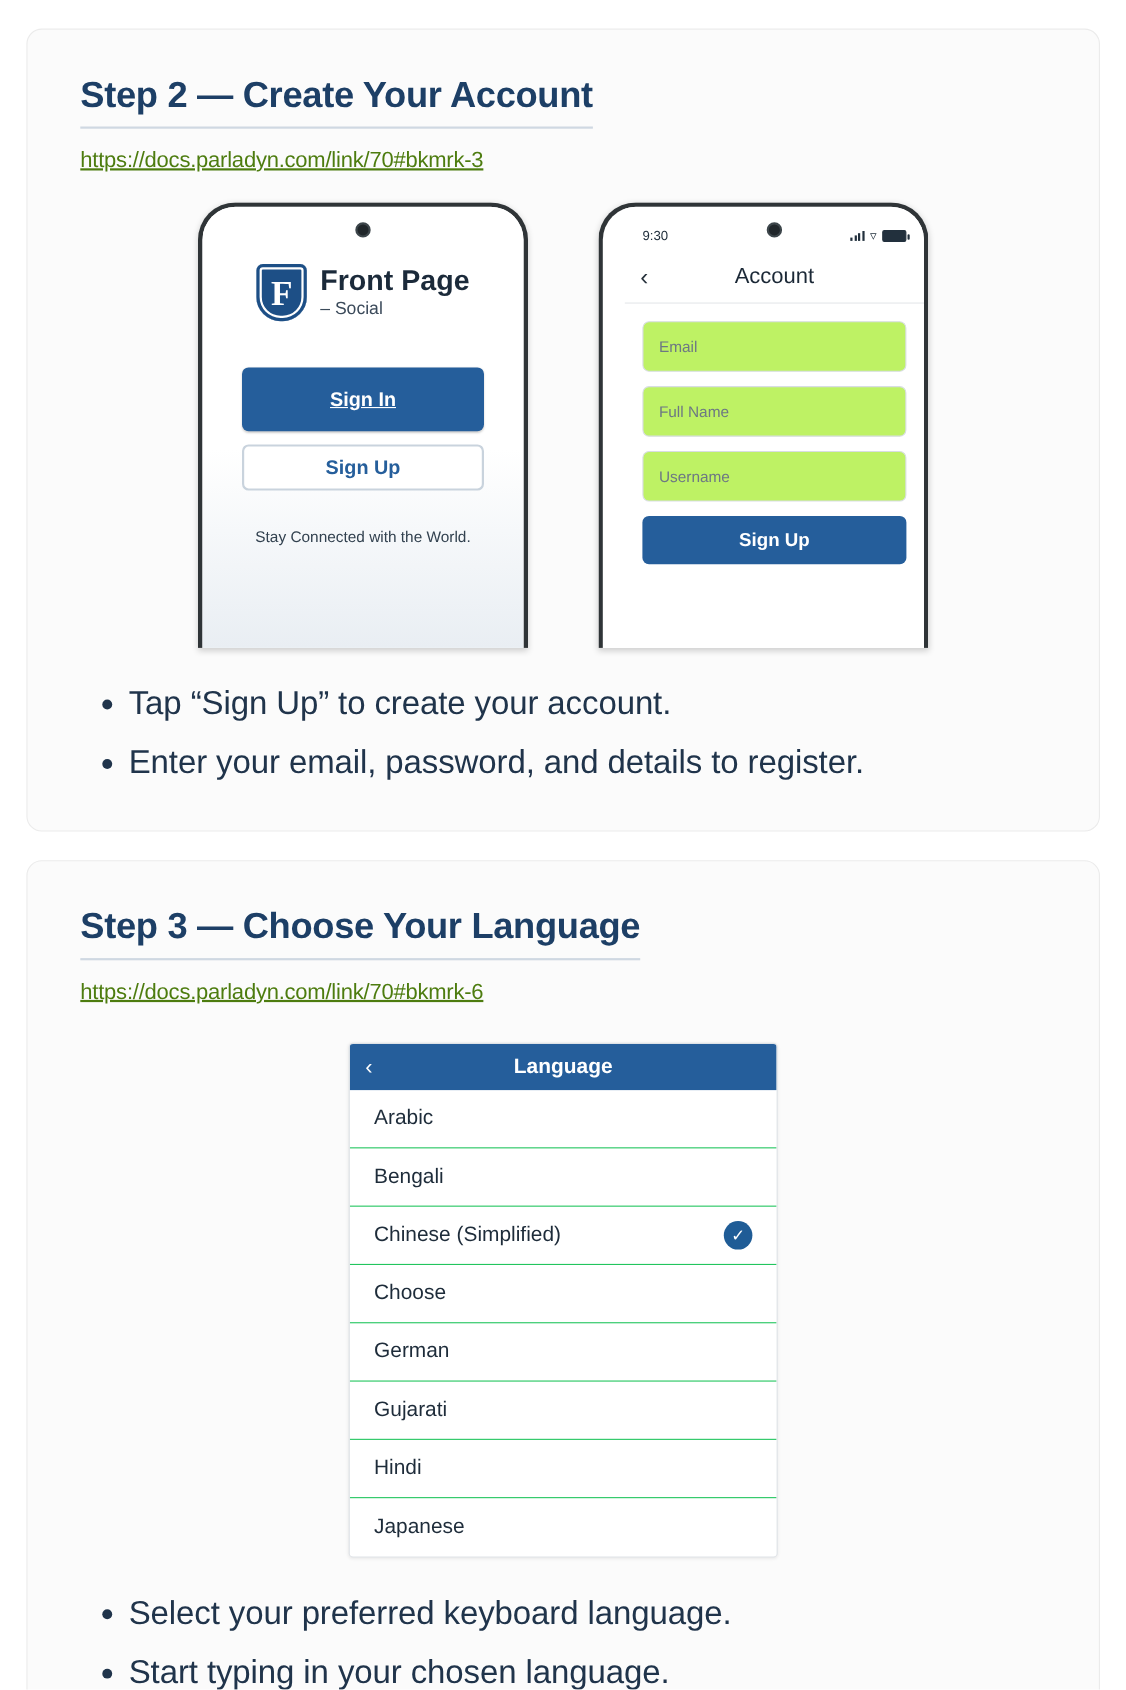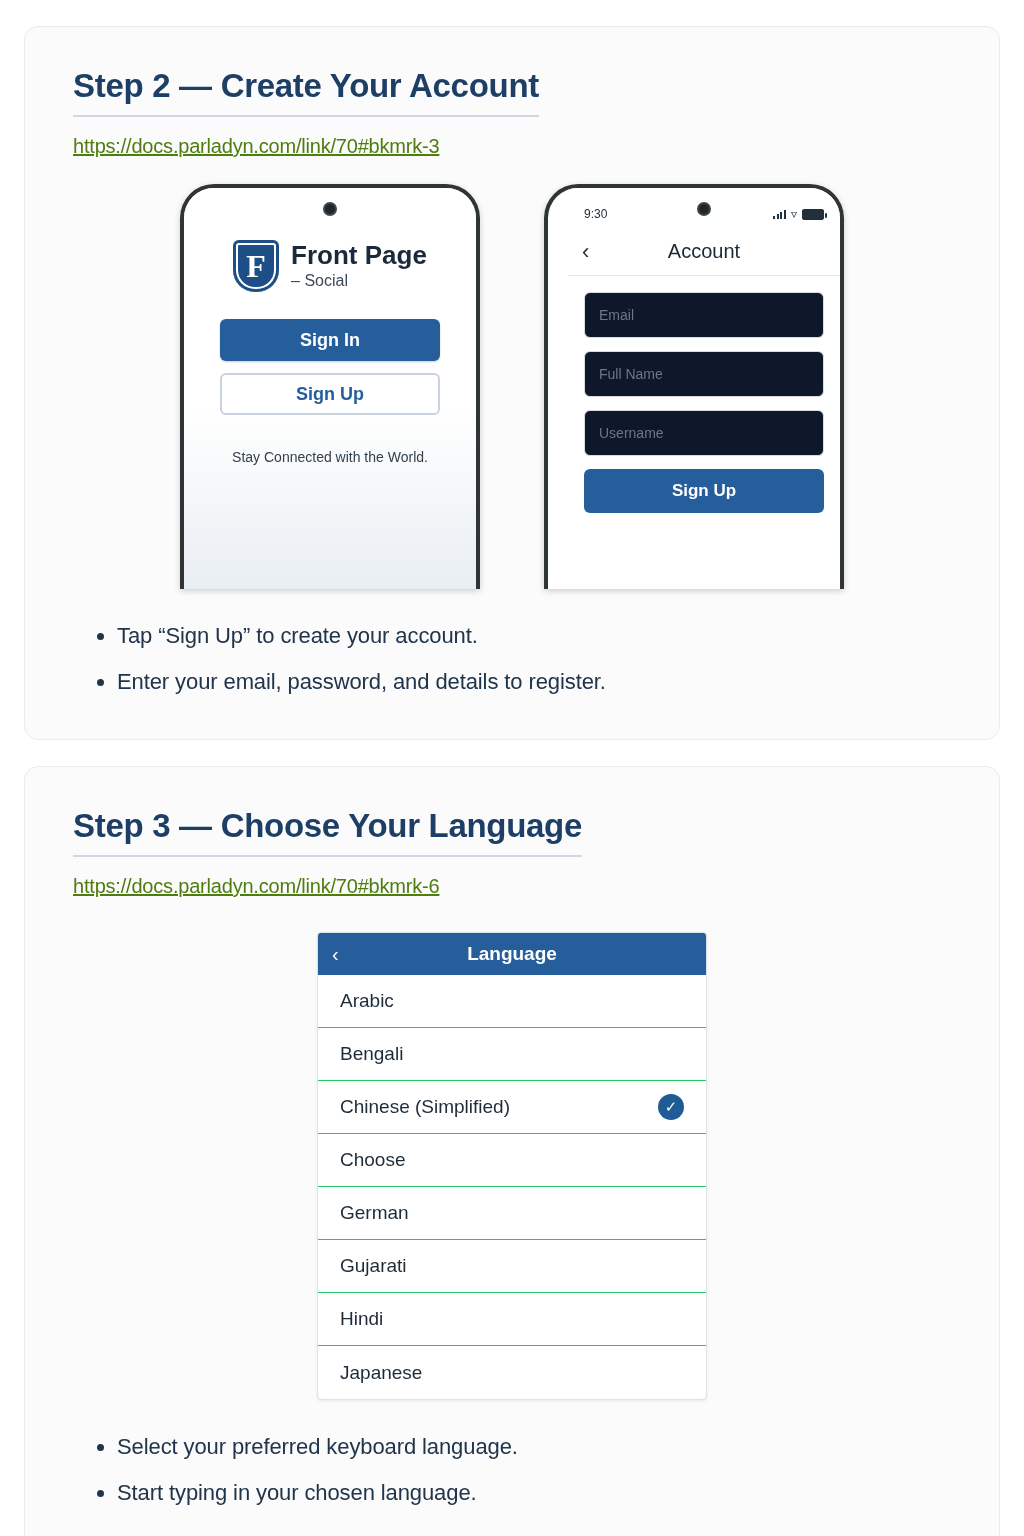--- a/index.html
+++ b/index.html
@@ -38,21 +38,21 @@
     font-size: 20px;
     color: #4d7c0f;
     text-decoration: underline;
     letter-spacing: -0.2px;
   }
   .bullets {
     margin: 0;
     padding-left: 44px;
   }
   .bullets li {
-    font-size: 22px;
+    font-size: 30px;
     color: #20344b;
     margin-bottom: 20px;
     letter-spacing: -0.1px;
   }
   .bullets li:last-child { margin-bottom: 0; }
 
   
   .phones {
     display: flex;
     justify-content: center;
@@ -114,28 +114,29 @@
     display: flex; align-items: center; justify-content: center;
     box-shadow: inset 0 0 0 3px #1d4f86, inset 0 0 0 5px #ffffff;
   }
   .brand-text .brand-name {
     font-size: 26px; font-weight: bold; color: #1b2a3a; line-height: 1.05;
   }
   .brand-text .brand-sub {
     font-size: 16px; color: #3b4a5a; margin-top: 2px;
   }
   .btn-primary {
-    margin: 27px auto 0 auto;
-    width: 220px; height: 42px;
+    margin: 42px auto 0 auto;
+    width: 220px; height: 58px;
     background: #255e9b;
     color: #fff;
     border-radius: 6px;
     font-size: 18px; font-weight: bold;
     display: flex; align-items: center; justify-content: center;
     box-shadow: 0 1px 2px rgba(0,0,0,0.2);
+    text-decoration: underline;
   }
   .btn-outline {
     margin: 12px auto 0 auto;
     width: 220px; height: 42px;
     background: #ffffff;
     color: #255e9b;
     border: 2px solid #c9d3dd;
     border-radius: 6px;
     font-size: 18px; font-weight: bold;
     display: flex; align-items: center; justify-content: center;
@@ -180,21 +181,21 @@
   }
   .fields { padding: 16px 16px 0 16px; }
   .field {
     height: 46px;
     border: 1px solid #d8dde2;
     border-radius: 6px;
     display: flex; align-items: center;
     padding: 0 14px;
     font-size: 14px; color: #6d7883;
     margin-bottom: 13px;
-    background: #0f172a;
+    background: #bef264;
   }
   .field-submit {
     height: 44px;
     background: #255e9b;
     border-radius: 6px;
     color: #fff;
     font-size: 17px; font-weight: bold;
     display: flex; align-items: center; justify-content: center;
     margin-top: 4px;
   }

